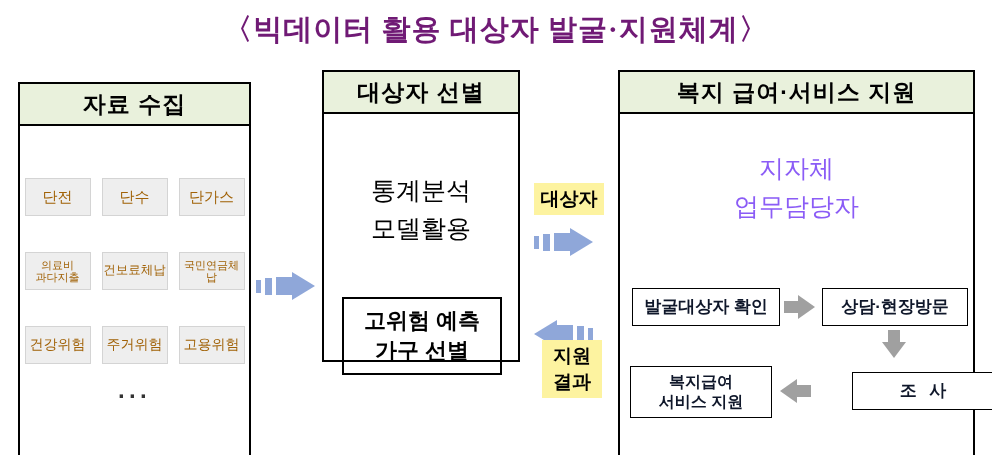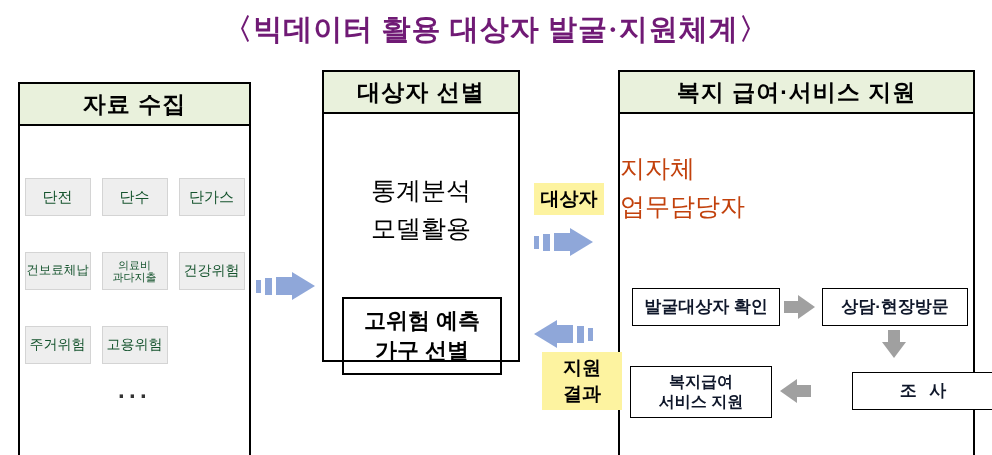--- a/index.html
+++ b/index.html
@@ -23,21 +23,21 @@
 
   
   .panel-left { left:18px; top:70px; width:233px; height:378px;margin-top:12px; }
   .grid {
     display:grid; grid-template-columns:repeat(3,66px);
     column-gap:11px; row-gap:36px; justify-content:center; margin-top:52px;
   }
   .cell {
     height:38px; background:#eeeeee; border:1px solid #d4d4d4;
     display:flex; align-items:center; justify-content:center;
-    text-align:center; font-size:15px; color:#14532d; line-height:1.1;
+    text-align:center; font-size:15px; color:#a16207; line-height:1.1;
   }
   .cell.sm { font-size:12.5px; }
   .cell.xs { font-size:11px; }
   .cell.md { font-size:14px; }
   .ellipsis { text-align:center; margin-top:18px; font-size:24px; font-weight:bold; letter-spacing:3px; color:#333; }
 
   
   .panel-mid { left:322px; top:70px; width:198px; height:292px; }
   .mid-method {
     position:absolute; left:0; top:100px; width:100%;
@@ -47,22 +47,22 @@
   .mid-box {
     position:absolute; left:18px; top:225px; width:160px; height:78px;
     border:2px solid #000; display:flex; align-items:center; justify-content:center;
     text-align:center; font-size:22px; font-weight:bold; line-height:1.35; color:#000;
   }
 
   
   .panel-right { left:618px; top:70px; width:357px; height:438px; }
   .staff {
     position:absolute; left:0; top:78px; width:100%;
-    font-family:"Liberation Serif","DejaVu Serif",serif;
-    font-size:25px; line-height:1.5; color:#c2410c;
+    text-align:center; font-family:"Liberation Serif","DejaVu Serif",serif;
+    font-size:25px; line-height:1.5; color:#8b5cf6;
   }
   .step {
     position:absolute; border:1.5px solid #000; background:#fff;
     display:flex; align-items:center; justify-content:center;
     text-align:center; font-size:17px; font-weight:bold; color:#0f172a; line-height:1.25;
   }
   .step1 { left:12px;  top:216px; width:148px; height:38px; }
   .step2 { left:202px; top:216px; width:146px; height:38px; }
   .step3 { left:202px; top:300px; width:146px; height:38px; letter-spacing:4px;margin-left:30px; }
   .step4 { left:10px;  top:294px; width:142px; height:52px; font-size:16px; }
@@ -82,21 +82,21 @@
   .arrow-mr { left:534px; top:228px; }
   .arrow-rm { left:534px; top:320px; }
 
   
   .ylabel {
     position:absolute; background:#fdf3a0;
     display:flex; align-items:center; justify-content:center;
     font-size:19px; font-weight:bold; color:#000; text-align:center; line-height:1.35;
   }
   .ylabel-target { left:534px; top:183px; width:70px; height:32px; }
-  .ylabel-result { left:542px; top:352px; width:80px; height:58px; }
+  .ylabel-result { left:542px; top:340px; width:60px; height:58px; }
 
   
   .gray-arrow { position:absolute; display:flex; align-items:center; }
   .g-tail   { width:14px; height:12px; background:#a0a0a0; }
   .g-head-r { width:0; height:0; border-top:12px solid transparent; border-bottom:12px solid transparent; border-left:17px solid #a0a0a0; }
   .g-head-l { width:0; height:0; border-top:12px solid transparent; border-bottom:12px solid transparent; border-right:17px solid #a0a0a0; }
   .ga-right { left:164px; top:223px; }
   .ga-left  { left:160px; top:307px; }
   .gray-arrow-down { position:absolute; left:262px; top:258px; display:flex; flex-direction:column; align-items:center; }
   .g-tail-v { width:12px; height:12px; background:#a0a0a0; }
@@ -108,23 +108,24 @@
 <div class="canvas">
 
   <div class="title">〈빅데이터 활용 대상자 발굴·지원체계〉</div>
 
   <div class="panel panel-left">
     <div class="panel-header">자료 수집</div>
     <div class="grid">
       <div class="cell">단전</div>
       <div class="cell">단수</div>
       <div class="cell">단가스</div>
-      <div class="cell sm">건보료체납</div>
       <div class="cell xs ml">의료비
 과다지출</div>
+      <div class="cell sm">건보료체납</div>
+      <div class="cell xs">국민연금체납</div>
       <div class="cell md">건강위험</div>
       <div class="cell md">주거위험</div>
       <div class="cell md">고용위험</div>
     </div>
     <div class="ellipsis">···</div>
   </div>
 
   <div class="panel panel-mid">
     <div class="panel-header">대상자 선별</div>
     <div class="mid-method ml">통계분석

